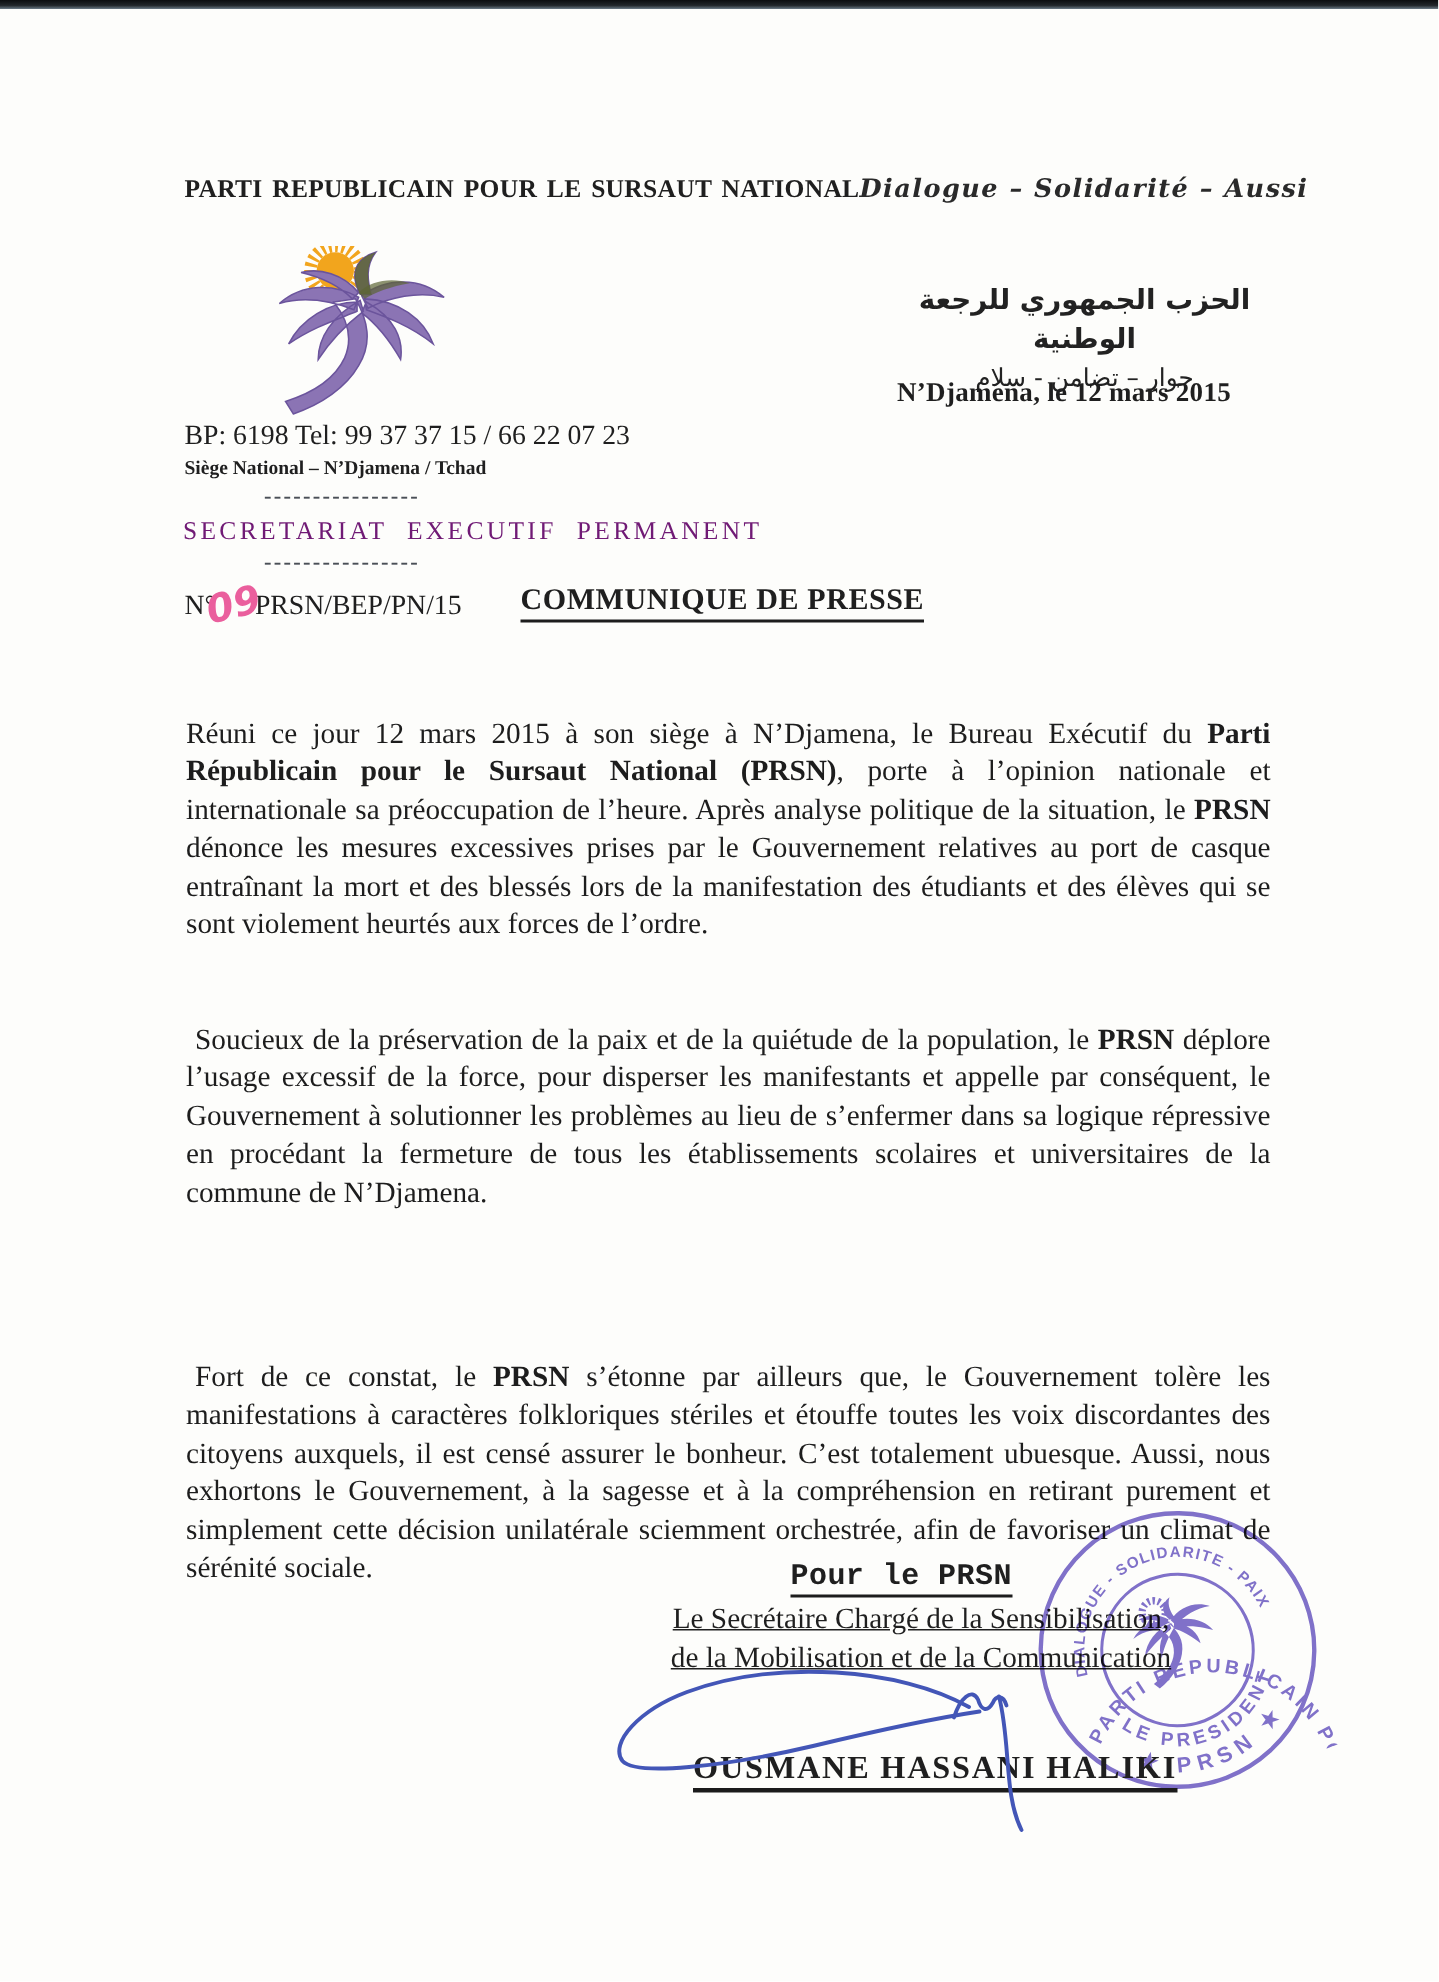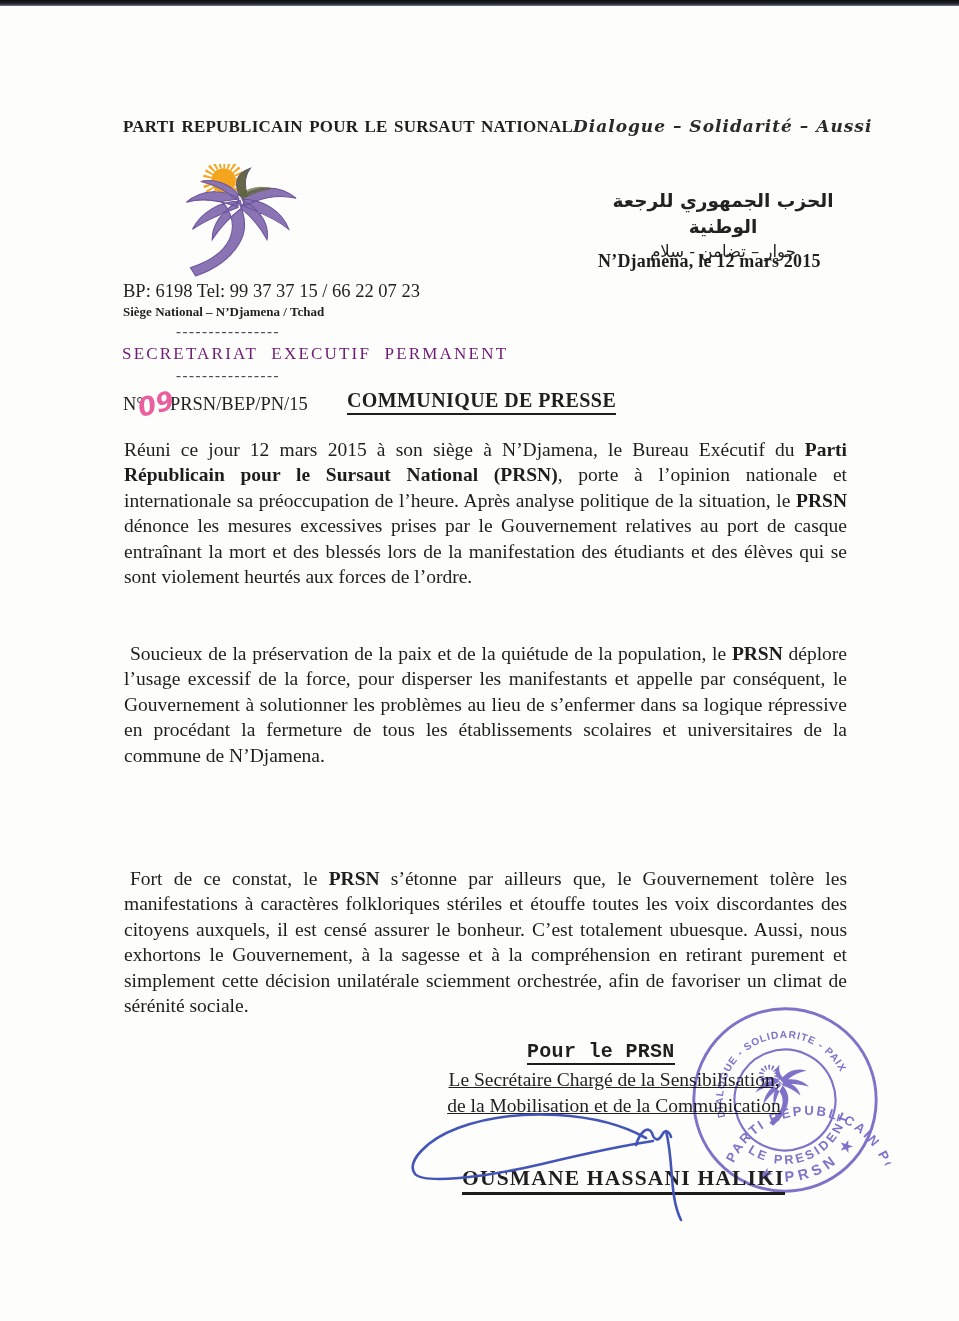--- a/index.html
+++ b/index.html
@@ -45,21 +45,21 @@
     display:inline-block; font-family:"DejaVu Sans", sans-serif; font-style:italic;
     font-size:26px; line-height:18px; transform:rotate(-14deg) translateY(3px);
     margin:0 -3px 0 -7px; font-weight:bold;
   }
   .doc-title {
     position:absolute; left:347px; top:389px;
     font-size:20px; font-weight:bold; letter-spacing:0.4px;
     border-bottom:2.5px solid #1d1d1d; padding-bottom:1px; white-space:nowrap;
   }
   
-  .para-block { position:absolute; left:124px; width:723px; }
+  .para-block { position:absolute; left:124px; width:723px;margin-top:40px; }
   .b1 { top:437px; } .b2 { top:641px; } .b3 { top:866px; }
   .para {
     margin:0; font-size:19.5px; line-height:25.4px;
     text-align:justify; color:#1d1d1d;
   }
   .indent { text-indent:6px; }
   .para b { font-weight:bold; }
   
   .sig-for {
     position:absolute; left:527px; top:1040px;

